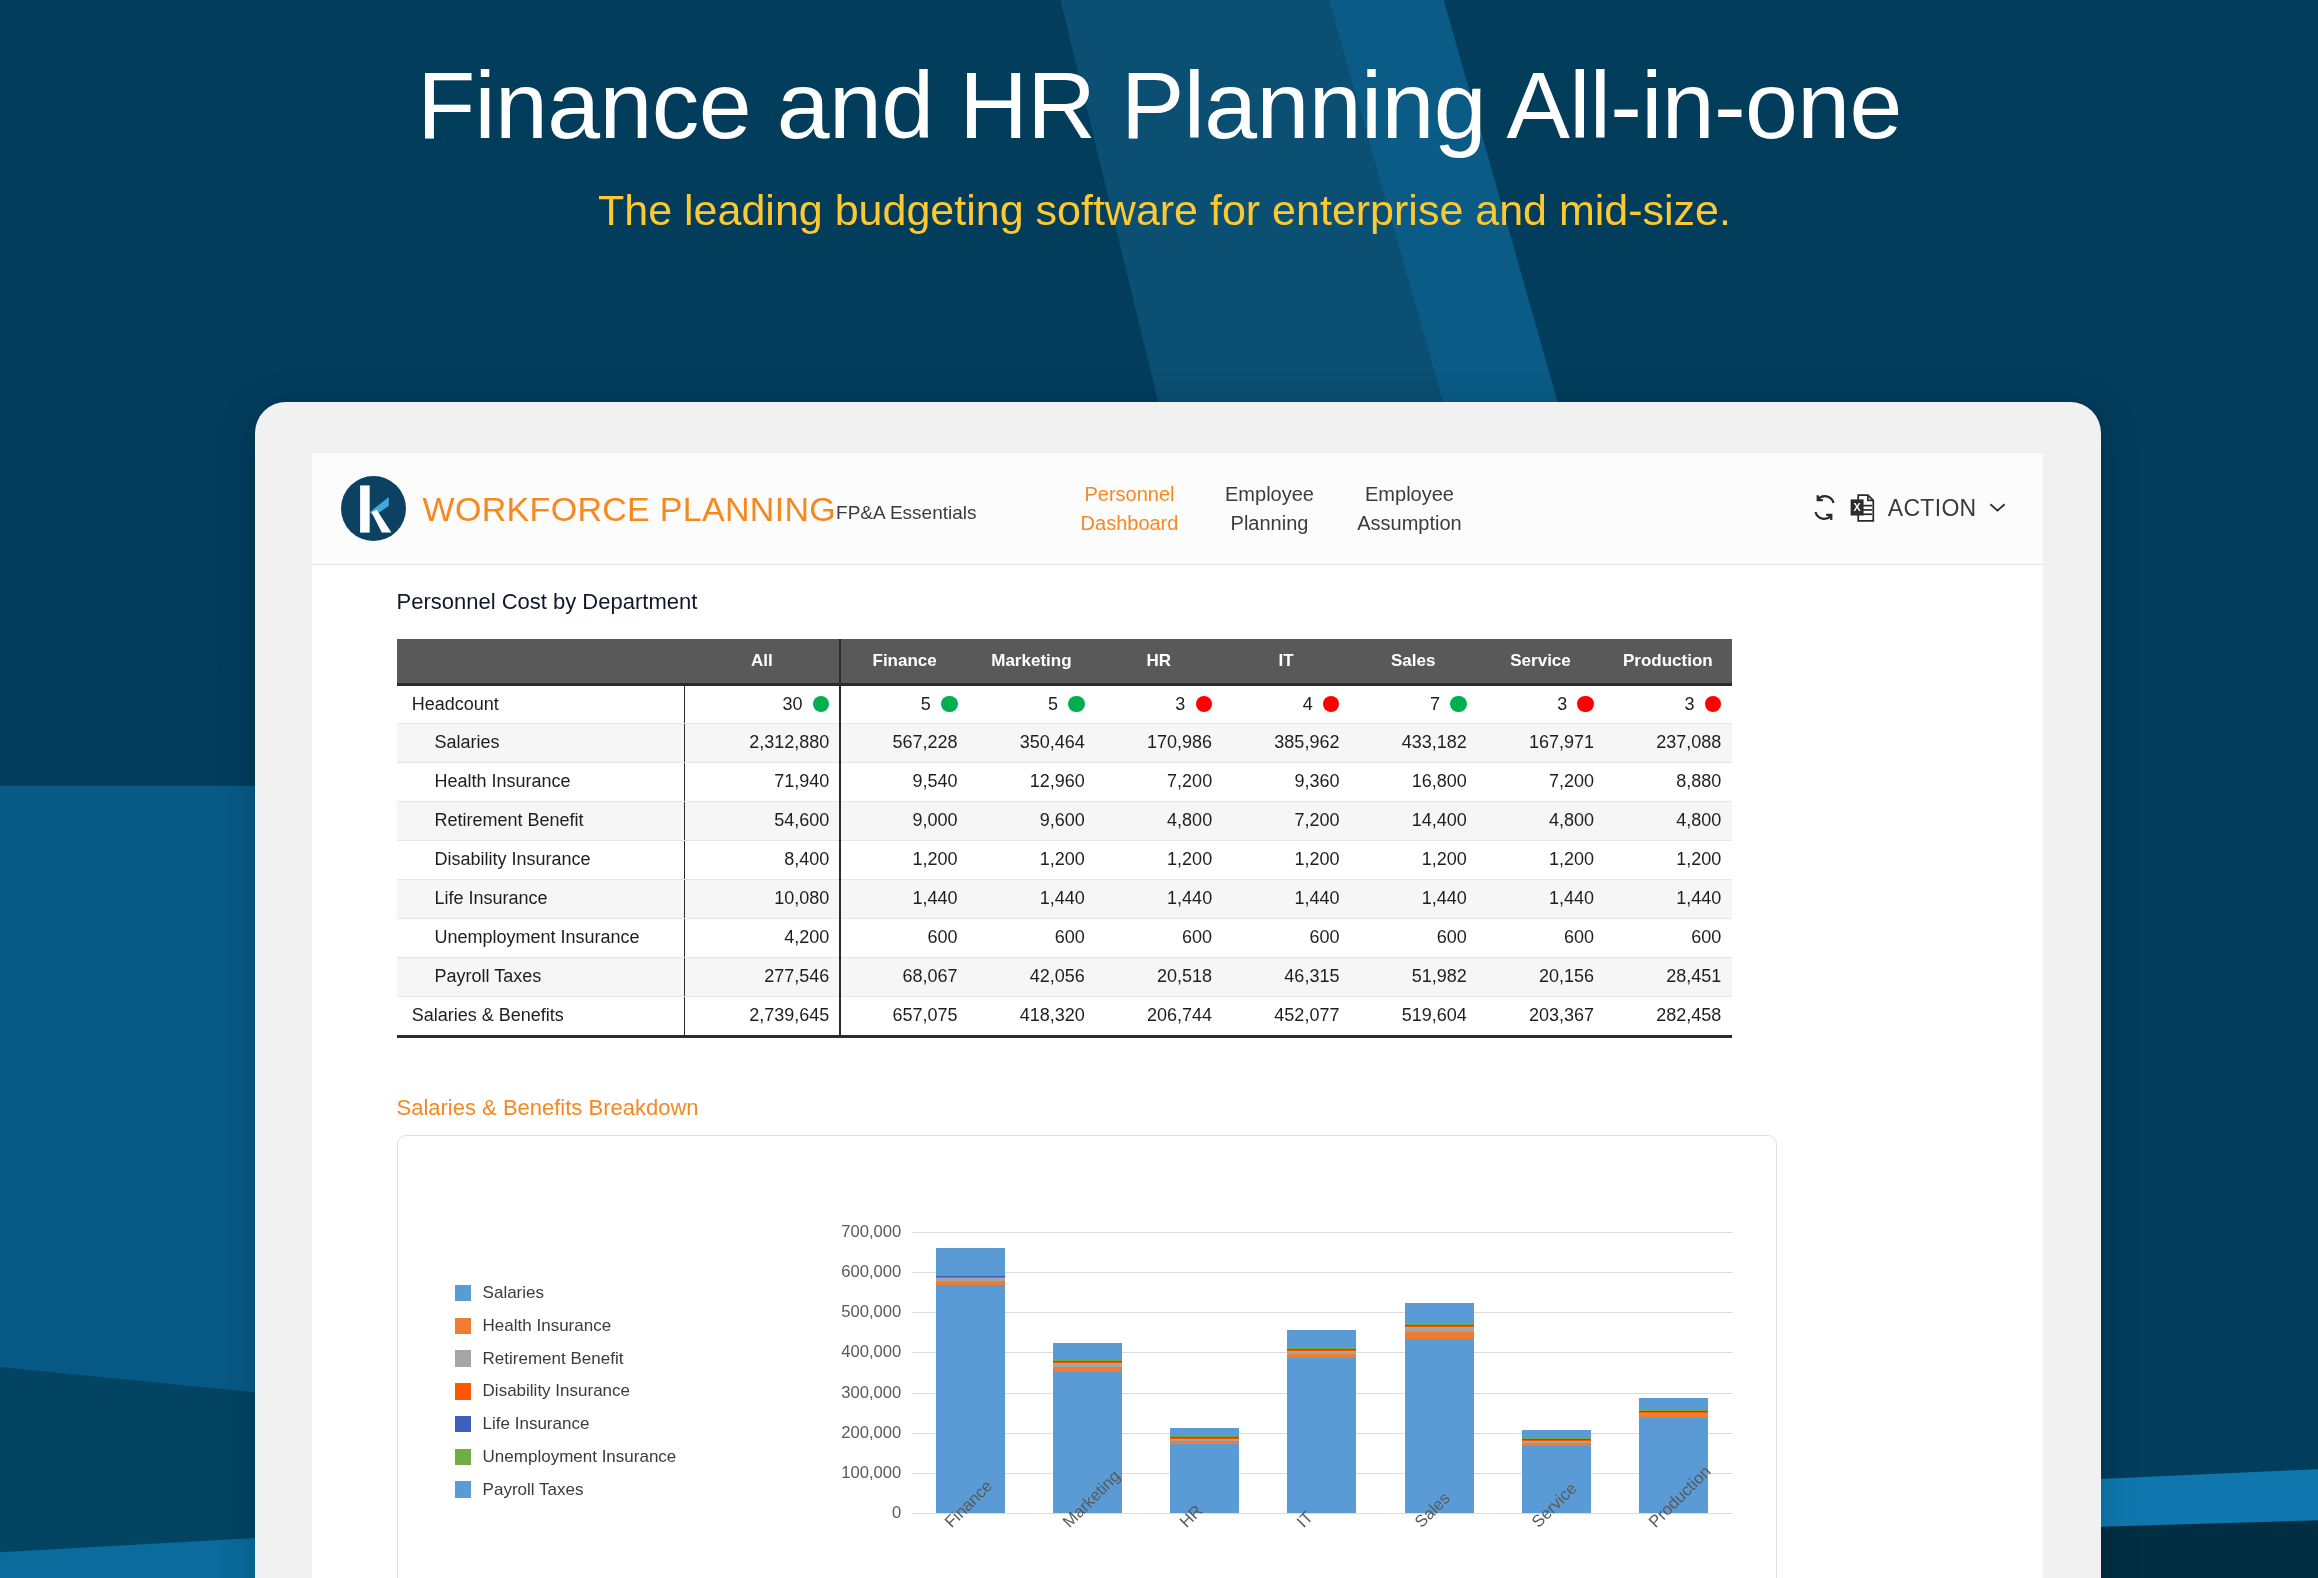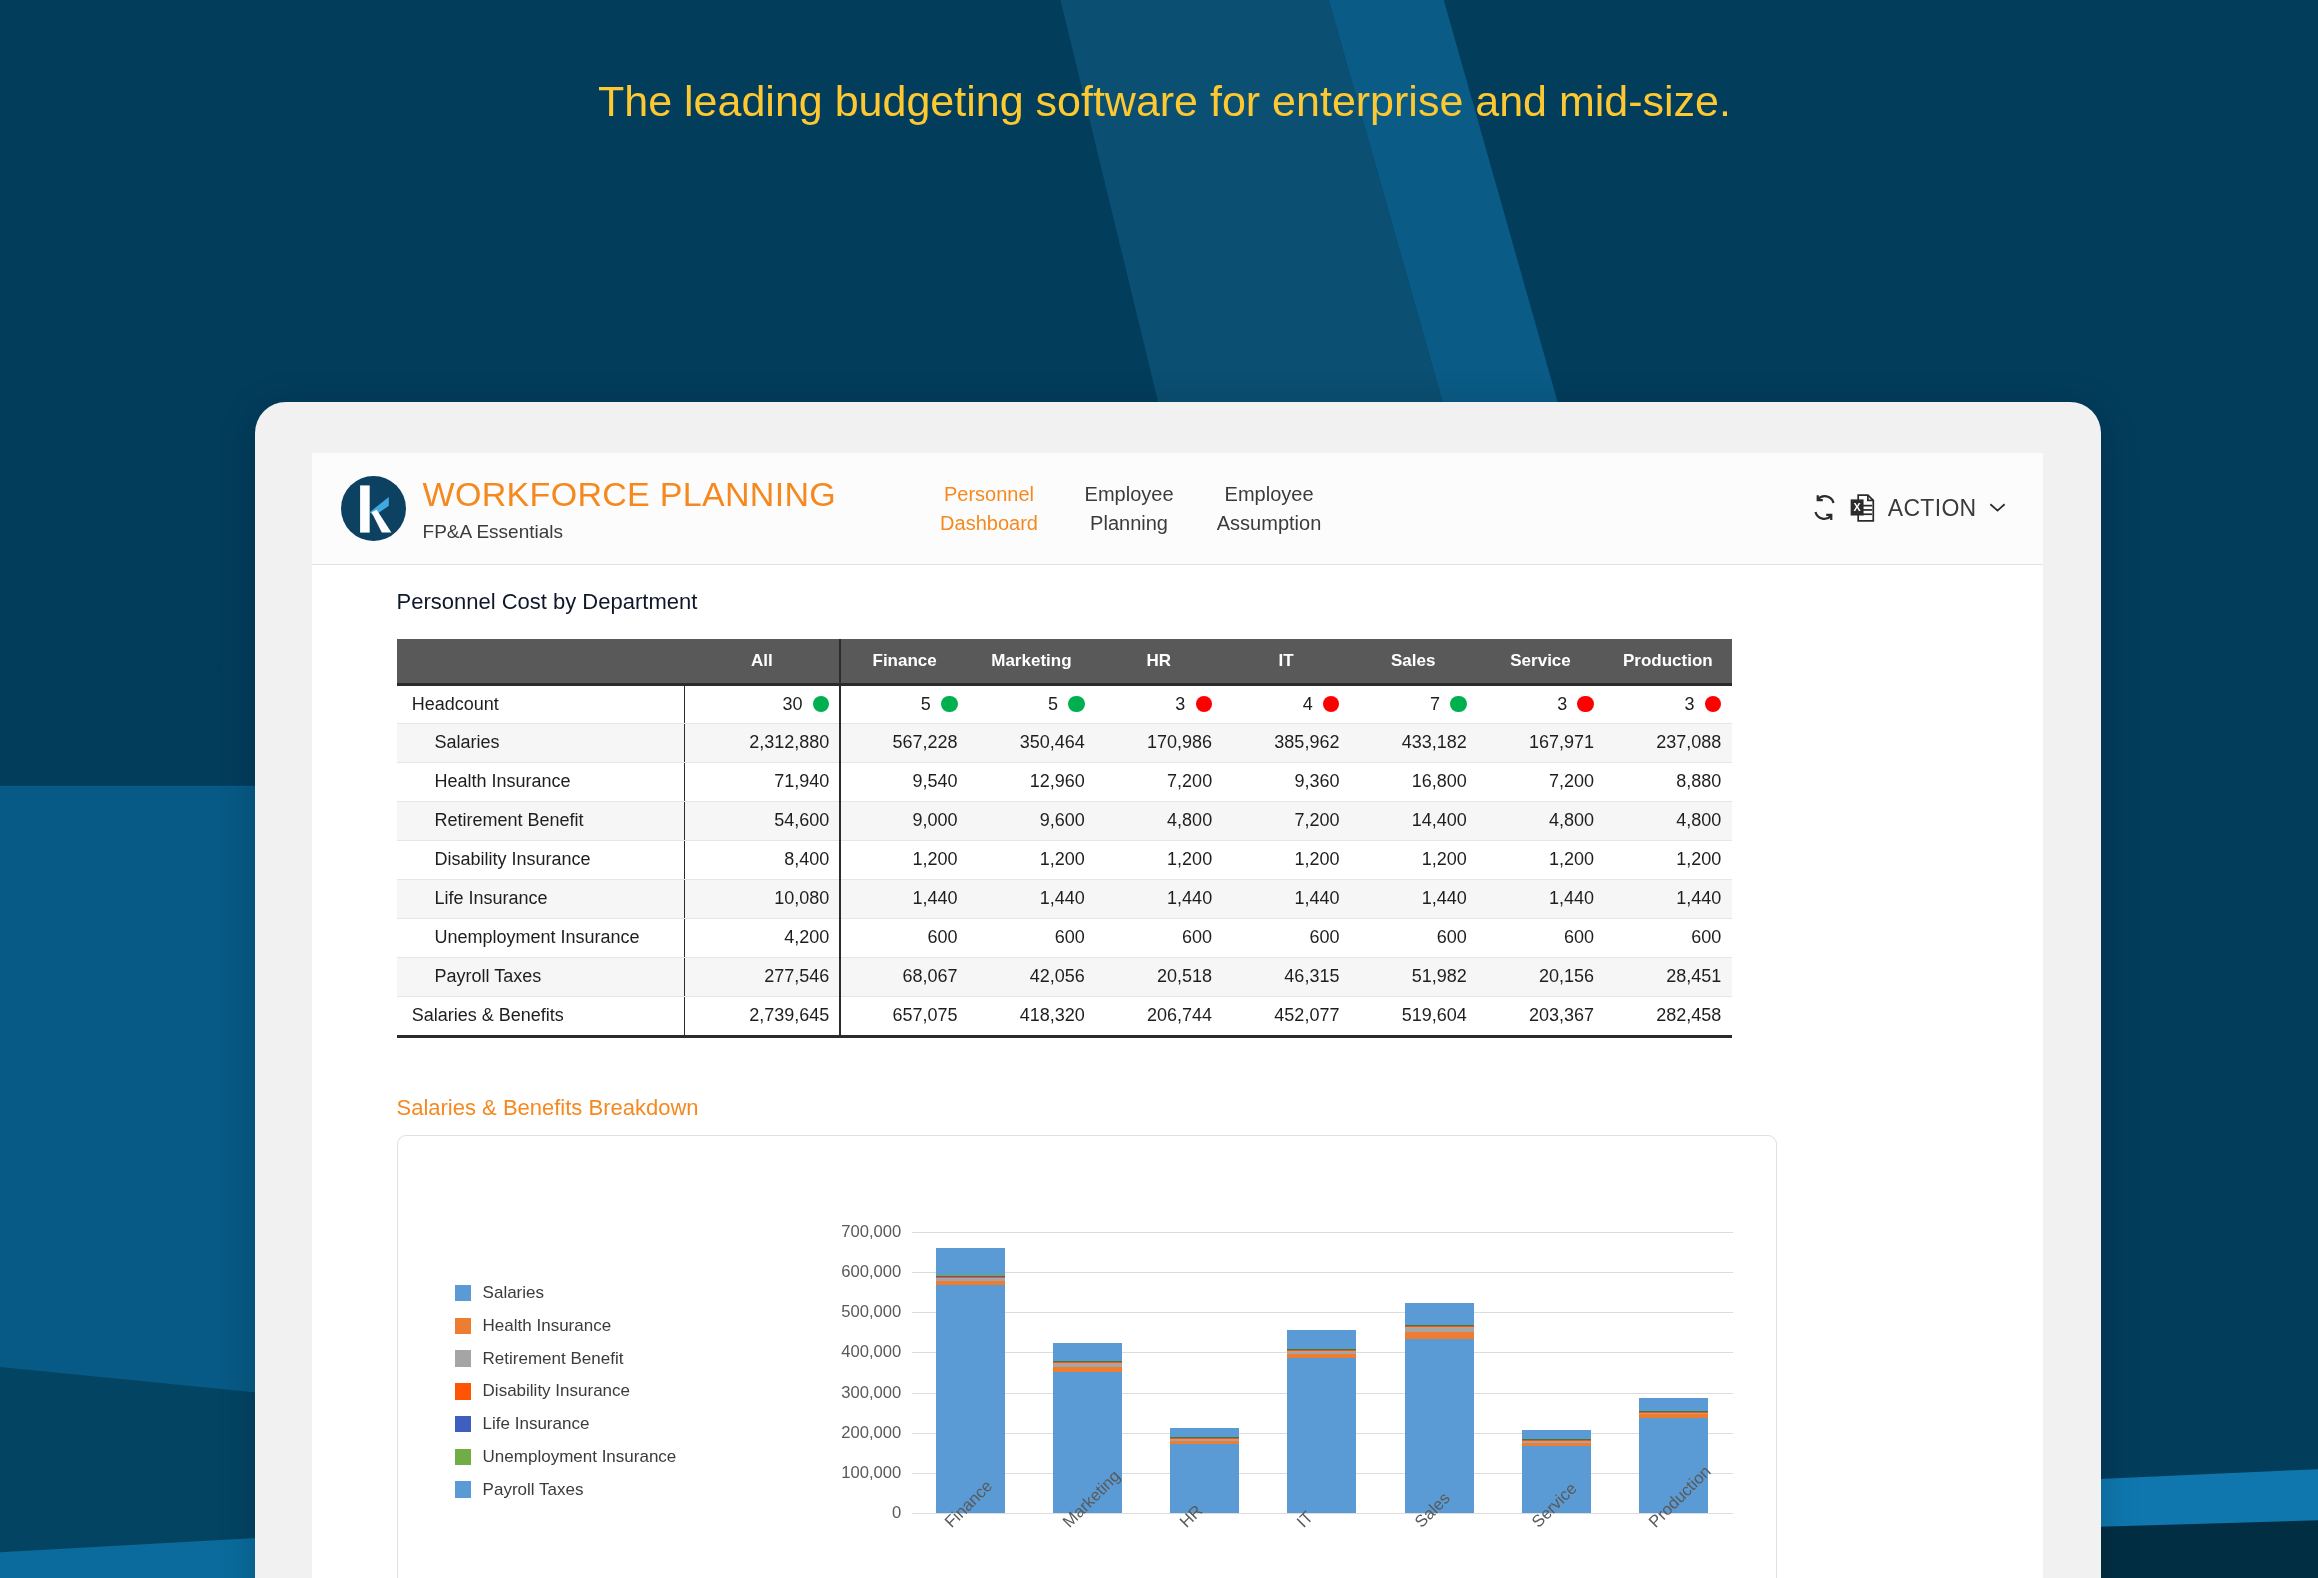--- a/index.html
+++ b/index.html
@@ -71,21 +71,21 @@
     padding: 0 36px 0 29px;
     position: relative;
   }
   .brand { display: flex; align-items: center; gap: 16.6px; }
   .logo-circle {
     width: 65px; height: 65px; border-radius: 50%;
     background: #0c4161;
     display: flex; align-items: center; justify-content: center;
     flex: none;
   }
-  .brand-text { display: flex; flex-direction: column; justify-content: space-between; }
+  .brand-text { display: flex; justify-content: space-between; }
   .brand-title {
     font-size: 34px; color: #f5891f; font-weight: 400; letter-spacing: 0.3px;
     line-height: 1.0;
   }
   .brand-sub {
     font-size: 19px; color: #3b3b3b; font-weight: 400;
     margin-top: 11px; line-height: 1;
   }
 
   .nav { display: flex; gap: 12px; margin-left: 89px; }
@@ -237,20 +237,21 @@
   <polygon points="2080,0 2260,0 2960,2472 2780,2472" fill="#0a5b86"></polygon>
   <polygon points="0,1220 860,1180 900,2472 0,2472" fill="#075a85"></polygon>
   <polygon points="0,1000 900,1110 900,1230 0,1230" fill="#023d5c"></polygon>
   <polygon points="0,2140 900,2230 900,2472 0,2472" fill="#034463"></polygon>
   <polygon points="0,2430 900,2380 900,2472 0,2472" fill="#0a6b9c"></polygon>
   <polygon points="2960,2330 3630,2300 3630,2400 2960,2420" fill="#0f77ad"></polygon>
   <polygon points="2960,2400 3630,2380 3630,2472 2960,2472" fill="#022e44"></polygon>
 </svg>
 
 <div class="hero">
+  <div class="hero-title">Finance and HR Planning All-in-one</div>
   <div class="hero-sub">The leading budgeting software for enterprise and mid-size.</div>
 </div>
 
 <div class="device">
   <div class="screen">
 
     <div class="app-header">
       <div class="brand">
         <div class="logo-circle">
           <svg width="37" height="50" viewBox="0 0 58 78">

